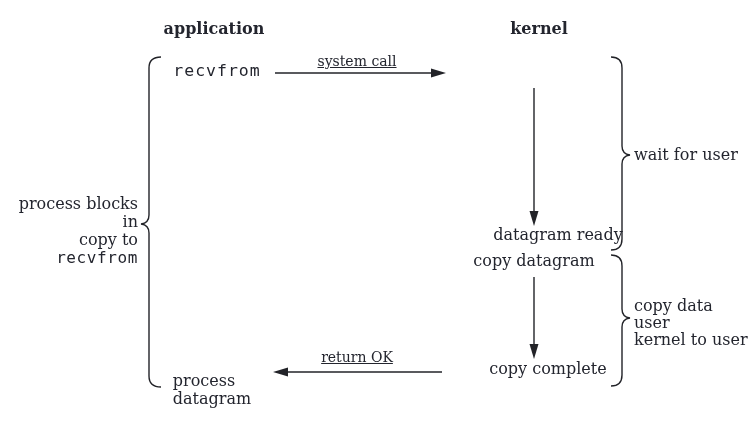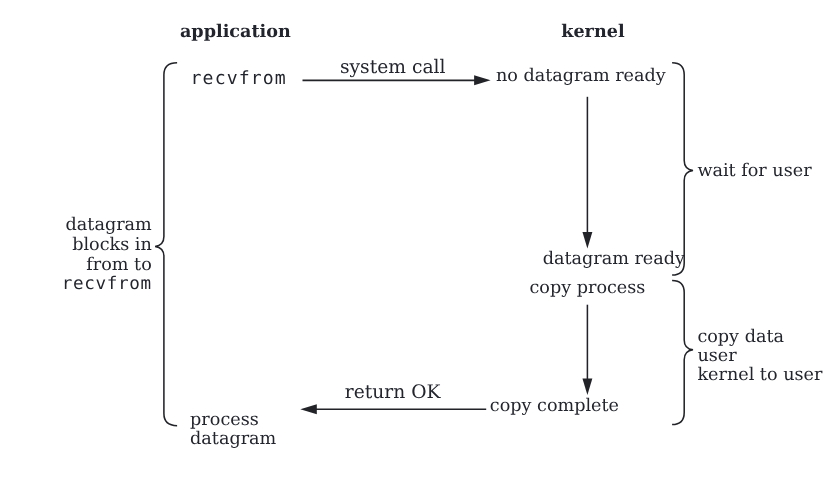--- a/index.html
+++ b/index.html
@@ -28,21 +28,21 @@
   .mono{
     font-family:"DejaVu Sans Mono","Liberation Mono",monospace;
     font-size:16px;
     letter-spacing:0.6px;
   }
   .mono-big{
     font-family:"DejaVu Sans Mono","Liberation Mono",monospace;
     font-size:16.5px;
     letter-spacing:1px;
   }
-  .small-label{font-size:17px;}
+  .small-label{font-size:14px;text-decoration:underline;}
   .two-line{white-space:normal;text-align:left;}
   .right-align{text-align:right;white-space:normal;}
   svg.layer{position:absolute;left:0;top:0;}
   .stroke{stroke:var(--line);fill:none;}
   .fillhead{fill:var(--line);stroke:none;}
 </style>
 </head>
 <body>
 
 <div class="stage">
@@ -76,35 +76,34 @@
     </g>
   </svg>
 
   <div class="lbl bold center" style="left:214px;top:20px;">application</div>
   <div class="lbl bold center" style="left:539px;top:20px;">kernel</div>
 
   <div class="lbl mono-big center" style="left:217px;top:62px;">recvfrom</div>
 
   <div class="lbl small-label center" style="left:357px;top:52px;">system call</div>
 
-  <div class="lbl center" style="left:528px;top:60px;">no datagram ready</div>
   <div class="lbl center" style="left:558px;top:226px;">datagram ready</div>
-  <div class="lbl center" style="left:534px;top:252px;">copy process</div>
-  <div class="lbl center" style="left:504px;top:360px;">copy complete</div>
+  <div class="lbl center" style="left:534px;top:252px;">copy datagram</div>
+  <div class="lbl center" style="left:548px;top:360px;">copy complete</div>
 
   <div class="lbl small-label center" style="left:357px;top:348px;">return OK</div>
 
   <div class="lbl two-line center" style="left:212px;top:372px;">
     <span>process</span><br>
     <span>datagram</span>
   </div>
 
   <div class="lbl right-align" style="left:10px;top:195px;width:128px;">
-    <span>datagram blocks in</span><br>
-    <span>from to </span><span class="mono">recvfrom</span>
+    <span>process blocks in</span><br>
+    <span>copy to </span><span class="mono">recvfrom</span>
   </div>
 
   <div class="lbl" style="left:634px;top:146px;">wait for user</div>
 
   <div class="lbl" style="left:634px;top:297px;line-height:17px;white-space:normal;">
     <span>copy data user</span><br>
     <span>kernel to user</span>
   </div>
 
 </div>

